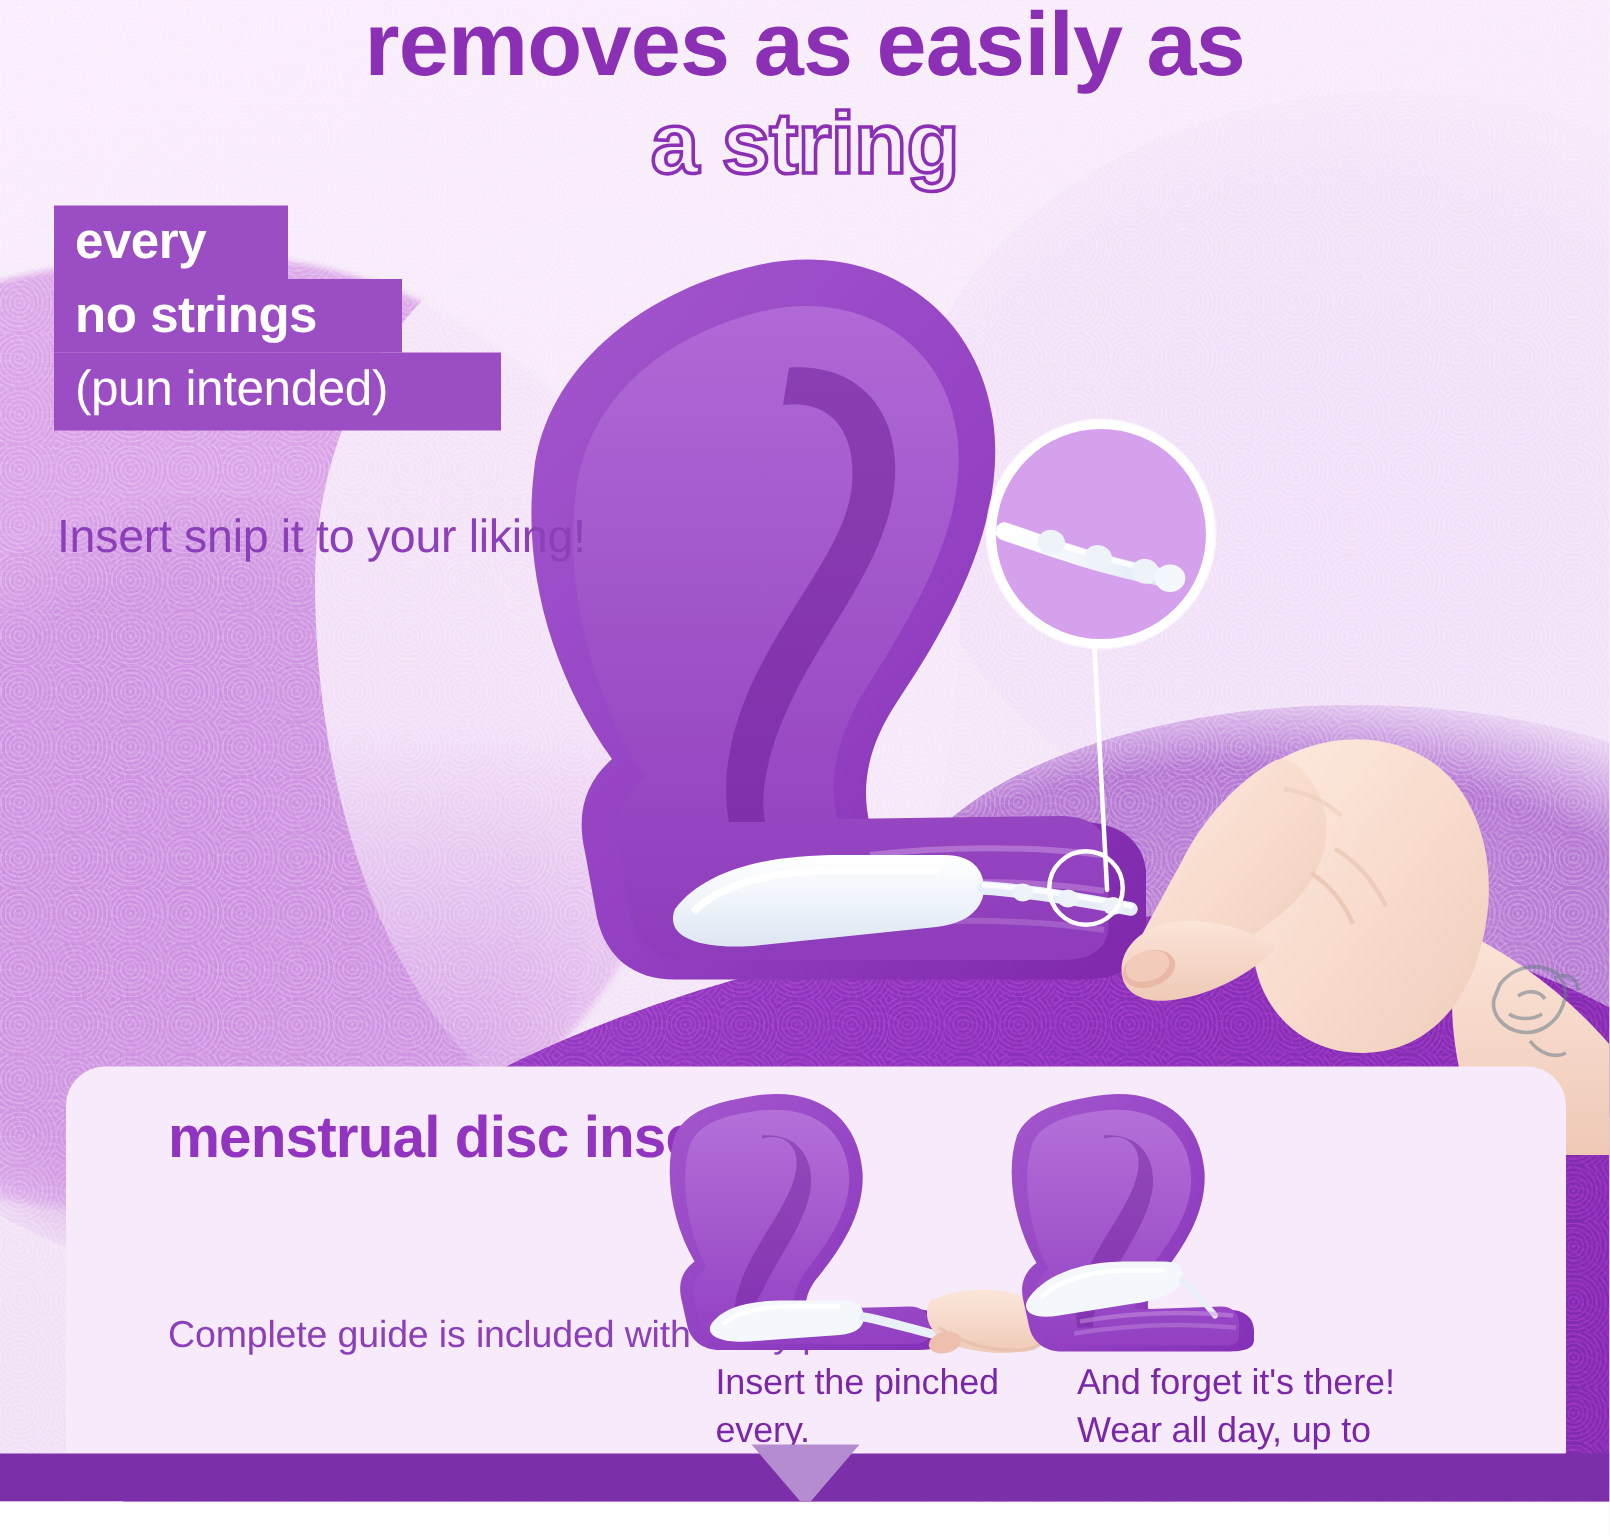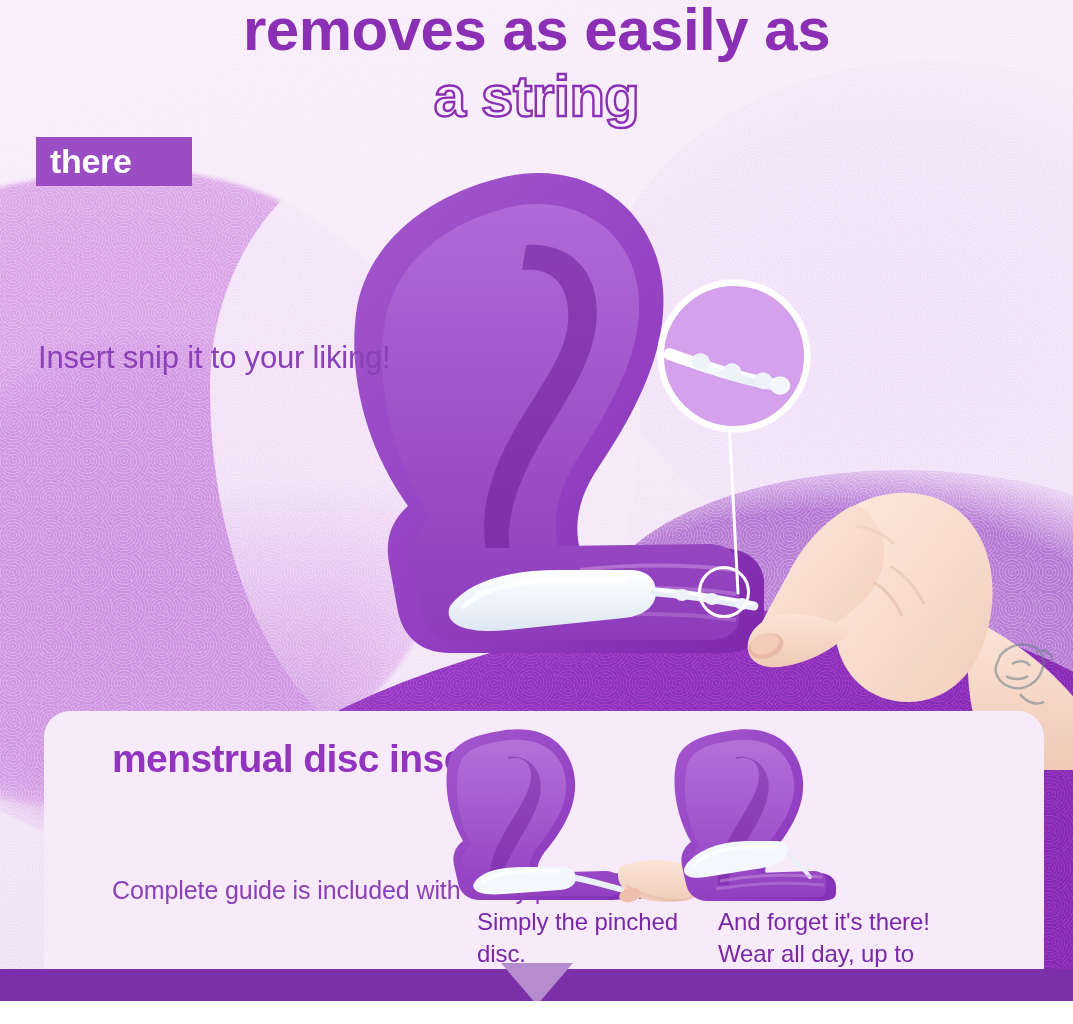--- a/index.html
+++ b/index.html
@@ -291,21 +291,23 @@
   <div class="bg-deep2"></div>
   <div class="bg-deep"></div>
   <div class="bg-noise"></div>
 
   <div class="headline">
     <span class="l1">removes as easily as</span>
     <span class="l2">a string</span>
   </div>
 
   <div class="left-block">
-    <span class="hl-line w1">there</span>
+    <span class="hl-line w1">every</span>
+    <span class="hl-line w2">no strings</span>
+    <span class="hl-line w4">(pun intended)</span>
   </div>
 
   <div class="snip">Insert snip it to your liking!</div>
 
 
   <div class="main-illus">
     <svg viewBox="0 0 470 530" xmlns="http://www.w3.org/2000/svg">
       <defs>
         <linearGradient id="og1" x1="0" y1="0" x2="1" y2="1">
           <stop offset="0%" stop-color="#a357cd"></stop>
@@ -508,21 +510,21 @@
           <path d="M38 164 C 48 155, 64 152, 86 152 L 116 152" stroke="#ffffff" stroke-width="3" fill="none" opacity=".9"></path>
 
           <path d="M132 159 C 148 162, 164 167, 180 171" stroke="#eaf0f8" stroke-width="6" fill="none" stroke-linecap="round"></path>
 
           <path d="M176 148 C 200 138, 228 138, 248 150 C 258 156, 260 168, 252 176
                    C 242 185, 214 185, 192 178 C 178 173, 170 160, 176 148 Z" fill="url(#sk1)"></path>
           <path d="M182 166 C 196 176, 216 182, 236 181 C 244 181, 250 178, 252 174" stroke="#e7c1ae" stroke-width="2.4" fill="none" opacity=".8"></path>
           <ellipse cx="186" cy="176" rx="11" ry="7" fill="#eebfad" transform="rotate(-14 186 176)"></ellipse>
         </svg>
       </div>
-      <div class="step-cap">Simply the pinched disc.</div>
+      <div class="step-cap">Insert the pinched every.</div>
     </div>
 
     <div class="step s2">
       <div class="step-art">
         <svg viewBox="0 0 260 185" xmlns="http://www.w3.org/2000/svg">
           <defs>
             <linearGradient id="sog3" x1="0" y1="0" x2="1" y2="1">
               <stop offset="0%" stop-color="#a457ce"></stop>
               <stop offset="100%" stop-color="#8330b8"></stop>
             </linearGradient>

